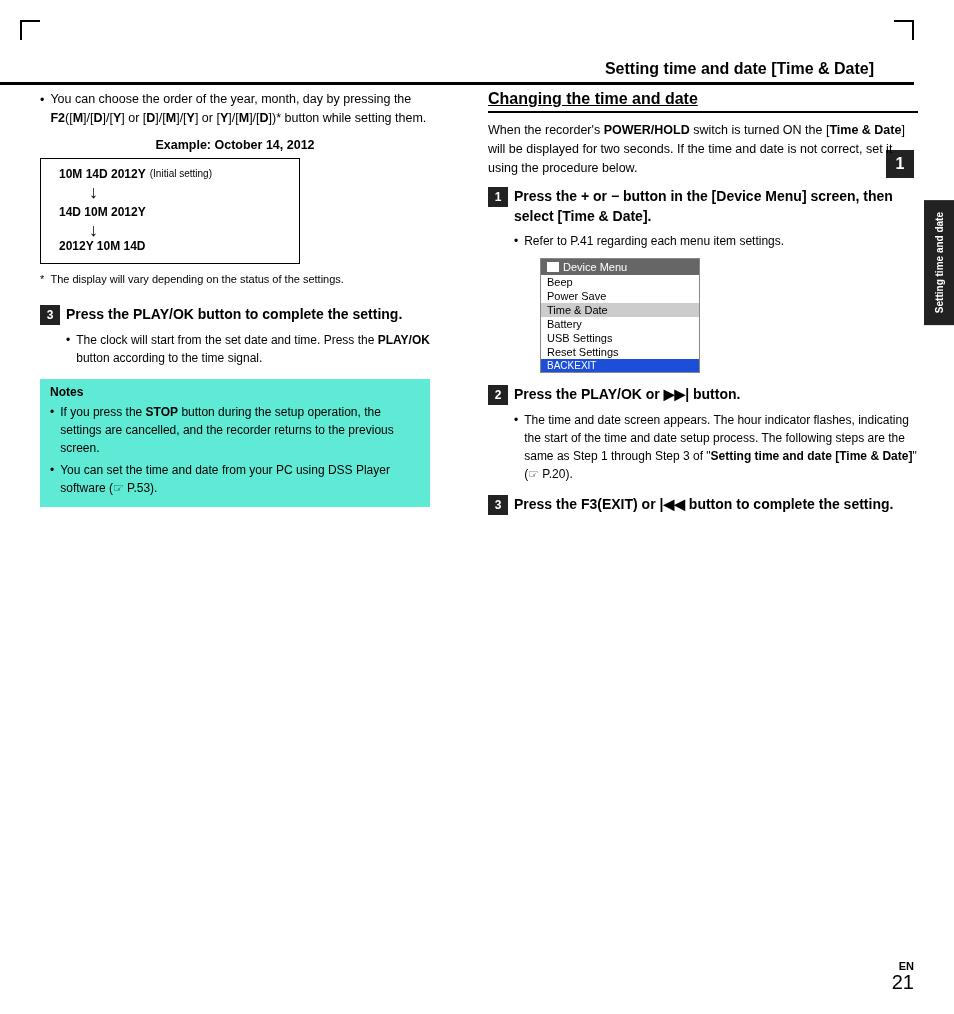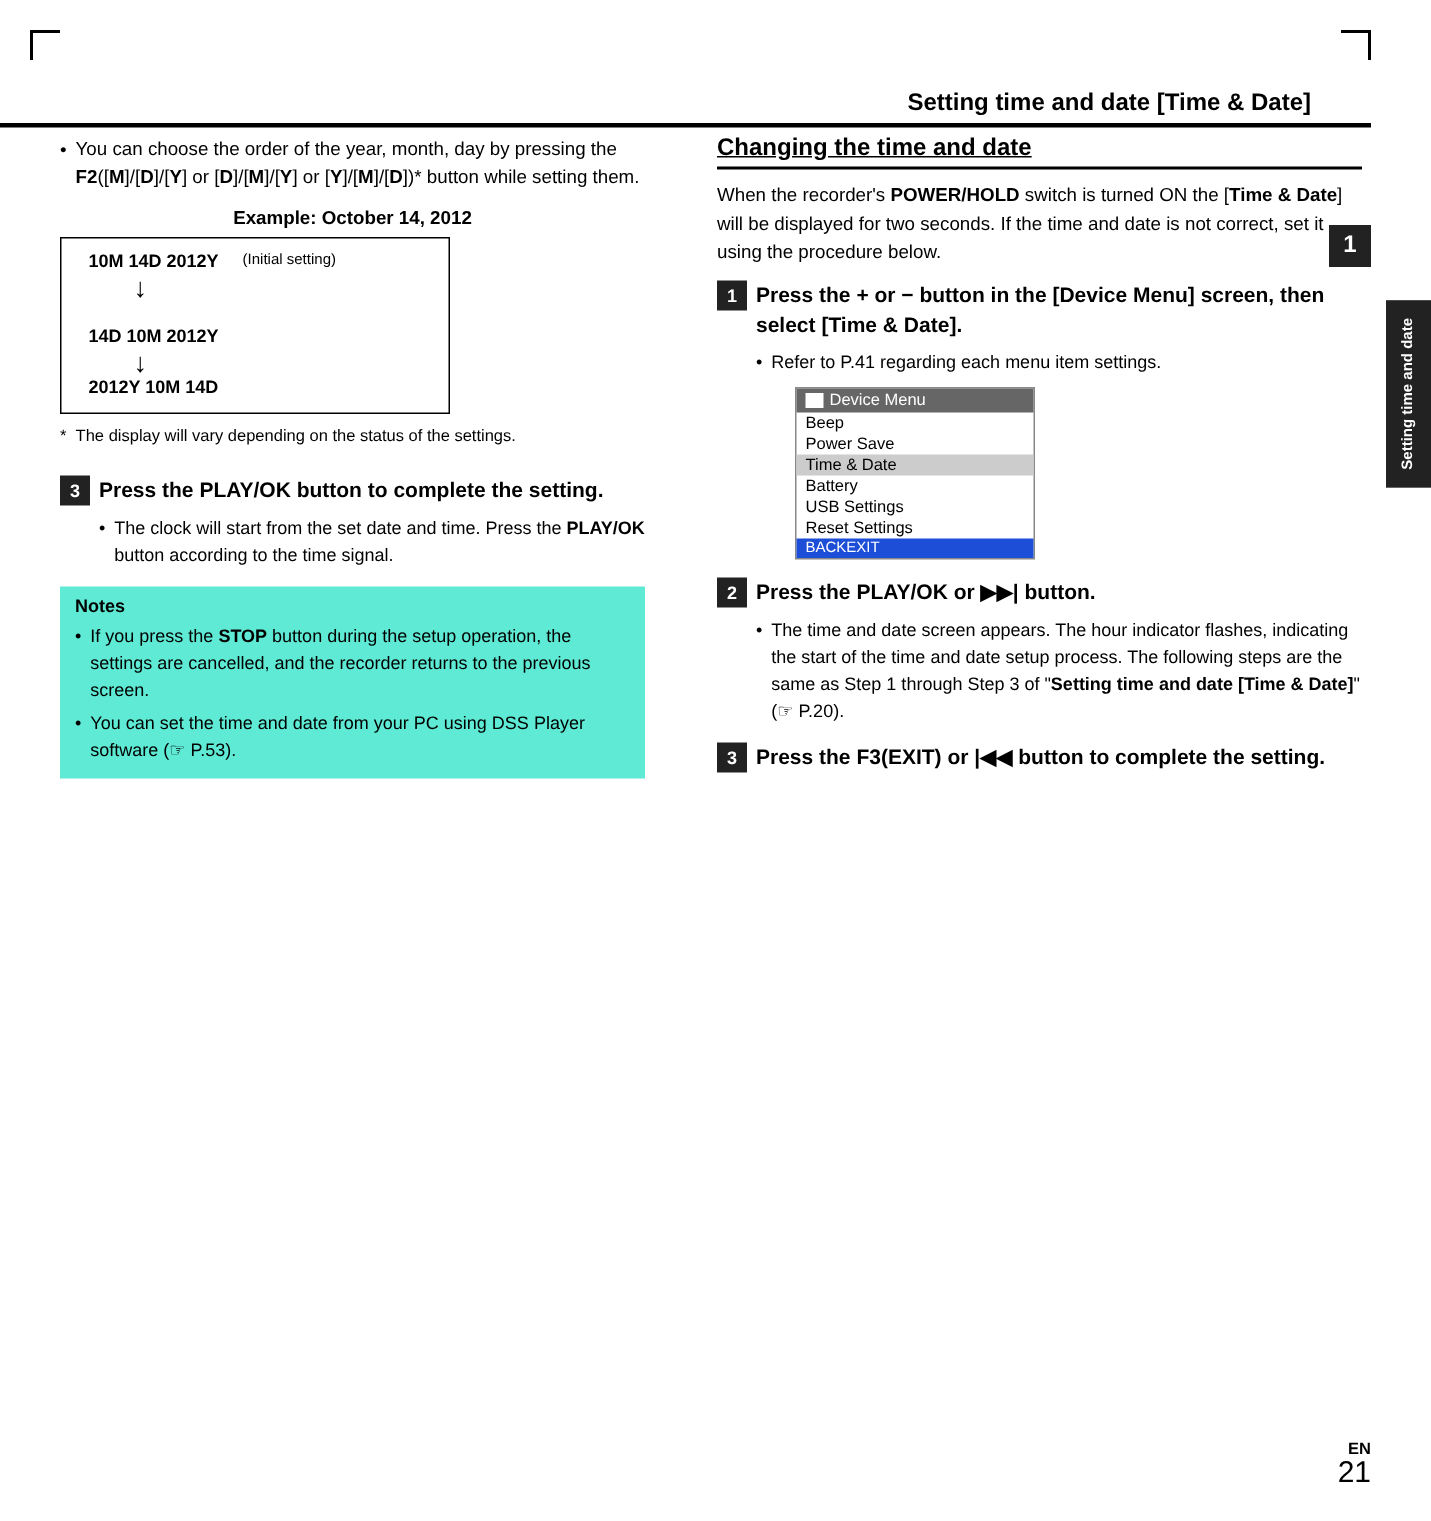--- a/index.html
+++ b/index.html
@@ -91,21 +91,21 @@
       position: absolute;
       top: 90px;
       left: 40px;
       width: 390px;
     }
 
     
     .right-col {
       position: absolute;
       top: 90px;
-      left: 478px;
+      left: 488px;
       width: 430px;
     }
 
     .bullet-item {
       display: flex;
       align-items: flex-start;
       margin-bottom: 6px;
       font-size: 12.5px;
       line-height: 1.5;
     }
@@ -136,29 +136,29 @@
       display: flex;
       align-items: center;
       margin-bottom: 2px;
     }
     .date-text {
       font-weight: bold;
       font-size: 12px;
     }
     .date-label {
       font-size: 10px;
-      margin-left: 16px;
+      margin-left: 4px;
     }
     .arrow-down {
       font-size: 18px;
       margin-left: 30px;
       line-height: 1;
     }
     .date-row2 {
-      margin-top: 16px;
+      margin-top: 4px;
       margin-bottom: 2px;
     }
     .footnote-star {
       font-size: 11px;
       margin-top: 8px;
       line-height: 1.4;
     }
 
     
     .step-box {

